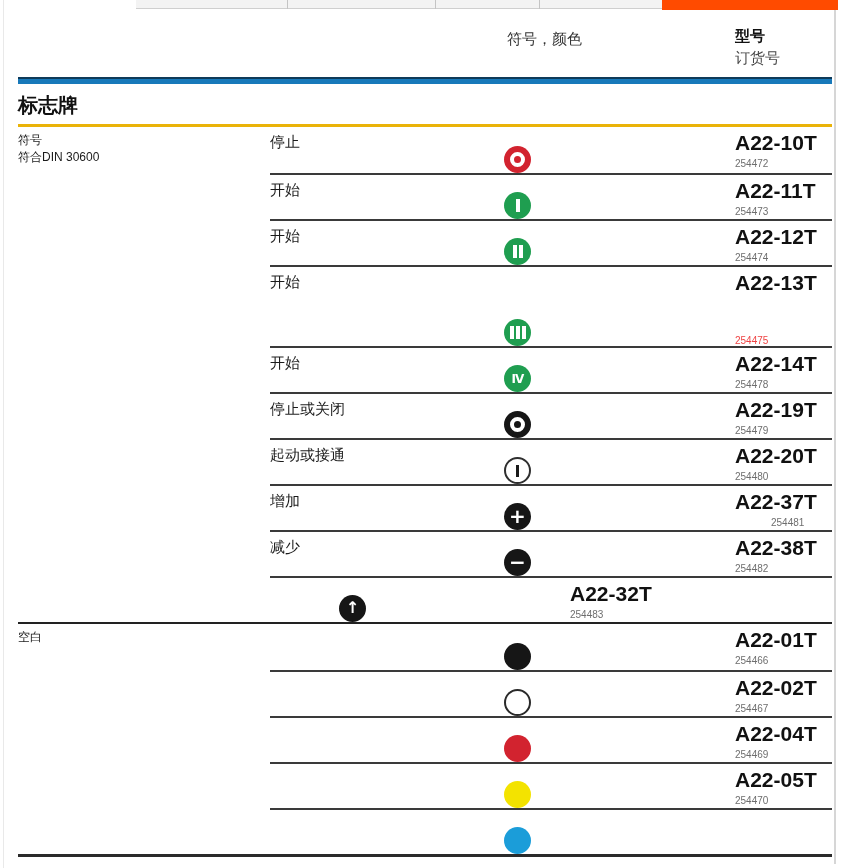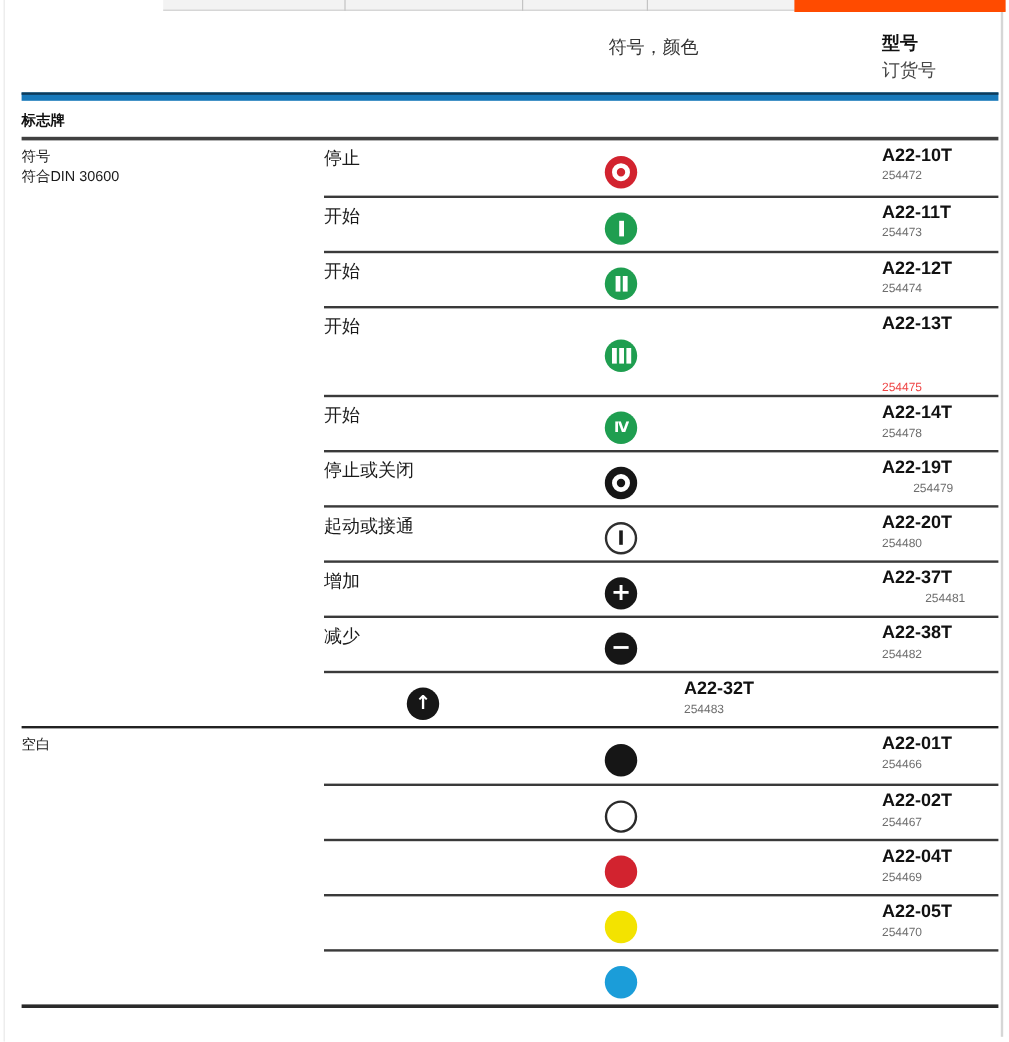--- a/index.html
+++ b/index.html
@@ -16,34 +16,34 @@
 
   
   .content{position:absolute;left:18px;top:0;width:814px;}
   .thead{position:relative;height:77px;}
   .th{position:absolute;font-size:15px;}
   .th-symbol{left:489px;top:30px;color:#333;}
   .th-model{left:717px;top:27px;font-weight:bold;color:#111;}
   .th-order{left:717px;top:49px;color:#474747;}
   .blue-bar{height:5px;border-top:2px solid #0e3a59;}
 
-  .section-title{font-size:12px;font-weight:bold;padding:8px 0 5px 0;
-                 border-bottom:3px solid #404040;color:#111;}
+  .section-title{font-size:20px;font-weight:bold;padding:8px 0 5px 0;
+                 border-bottom:3px solid #eab308;color:#111;}
 
   .groups{border-bottom:3px solid #2a2a2a;}
   .group{display:flex;}
   .group + .group{border-top:2px solid #222;}
   .group-label{width:252px;box-sizing:border-box;padding-top:5px;font-size:12px;line-height:1.45;}
   .rows{flex:1;}
   .row{display:flex;min-height:46px;box-sizing:border-box;padding-top:4px;}
   .row + .row{border-top:2px solid #3a3a3a;}
   .cell-desc{width:165px;font-size:15px;padding-top:2px;}
-  .cell-sym{width:165px;display:flex;justify-content:center;align-items:center;padding-top:2px;}
+  .cell-sym{width:165px;display:flex;justify-content:center;align-items:flex-end;padding-top:2px;}
   .cell-model{flex:1;padding-left:135px;}
-  .model{font-size:15px;font-weight:bold;color:#111;line-height:1.15;}
+  .model{font-size:21px;font-weight:bold;color:#111;line-height:1.15;}
   .order{font-size:10px;margin-top:3px;}
 
   
   .sym{width:27px;height:27px;border-radius:50%;display:flex;align-items:center;
        justify-content:center;box-sizing:border-box;flex:0 0 auto;}
   .sym.edged{border:2px solid #2a2a2a;}
   .sym.outline{background:#fff;border:2px solid #2f2f2f;}
   .ring{width:15px;height:15px;border:4px solid #ffffff;border-radius:50%;box-sizing:border-box;}
   .bar{width:4px;height:13px;background:#ffffff;display:inline-block;margin:0 1px;}
   .bar.dark{width:3px;height:12px;background:#1a1a1a;}
@@ -146,21 +146,21 @@
           </div>
           <div class="row">
             <div class="cell-desc">停止或关闭</div>
             <div class="cell-sym">
               <span class="sym" style="background: rgb(22, 22, 22);">
                 <span class="ring"></span>
               </span>
             </div>
             <div class="cell-model">
               <div class="model">A22-19T</div>
-              <div class="order" style="color: rgb(110, 110, 110); margin-left: 26px;">254479</div>
+              <div class="order" style="color: rgb(110, 110, 110);">254479</div>
             </div>
           </div>
           <div class="row">
             <div class="cell-desc">起动或接通</div>
             <div class="cell-sym">
               <span class="sym outline">
                 <span class="bar dark"></span>
               </span>
             </div>
             <div class="cell-model">

